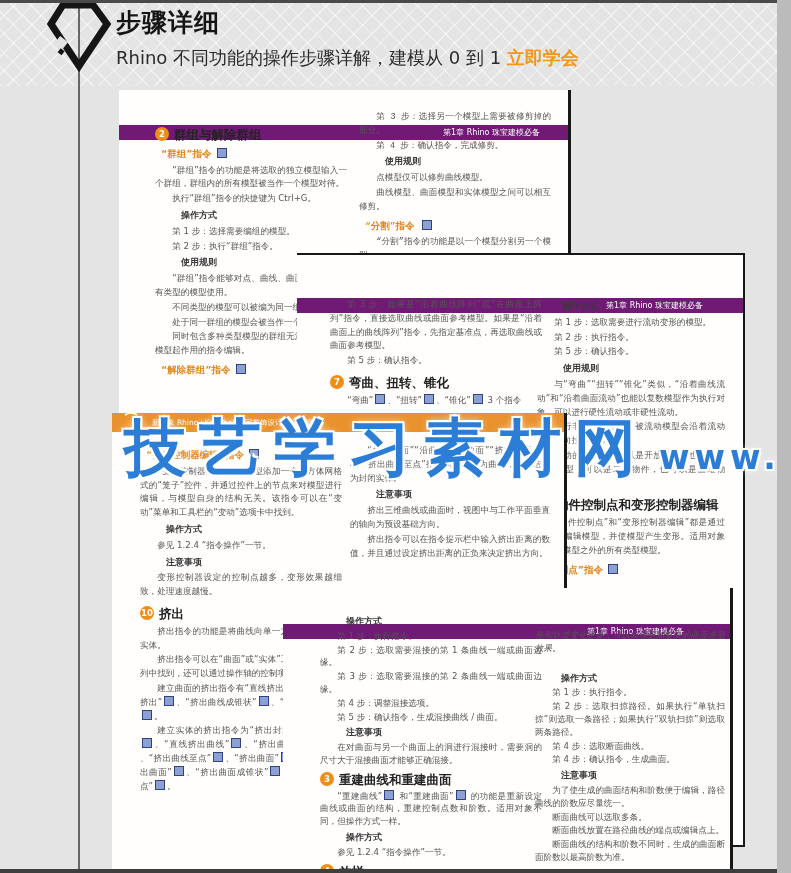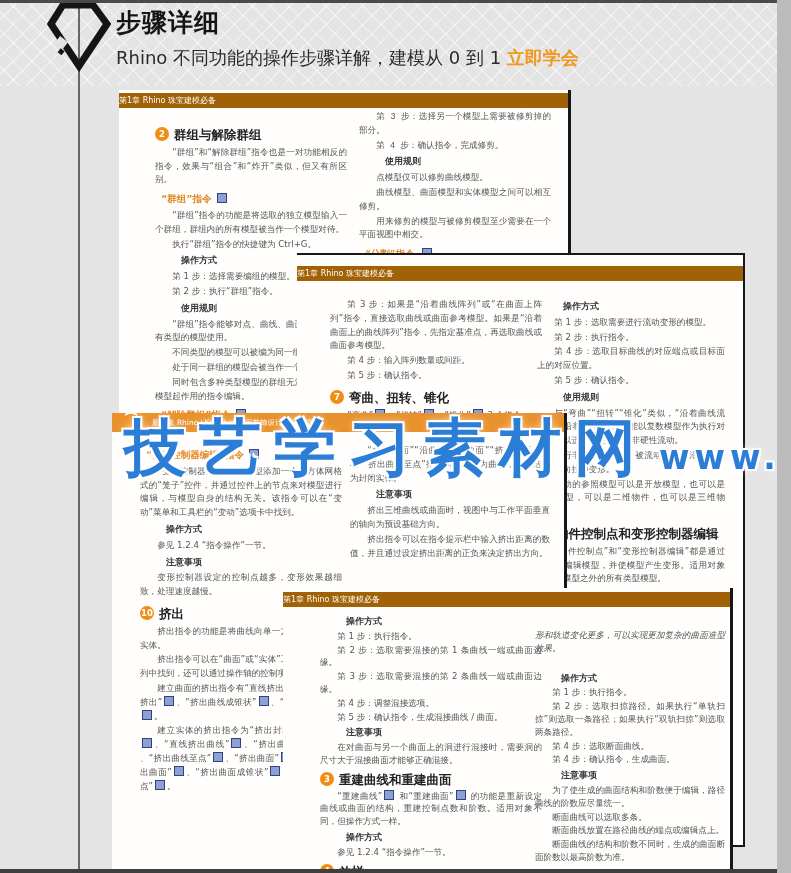--- a/index.html
+++ b/index.html
@@ -17,22 +17,22 @@
   .title{position:absolute;left:116px;top:6px;font-size:25px;font-weight:bold;color:#141414;z-index:20;letter-spacing:1px;}
   .subtitle{position:absolute;left:116px;top:46px;font-size:18px;color:#2b2b2b;z-index:20;}
   .subtitle .hl{color:#f0971c;font-weight:bold;cursor:pointer;}
 
   .page{position:absolute;background:#fffefd;overflow:hidden;}
   .page1{left:119px;top:90px;width:449px;height:330px;border-right:3px solid #171717;z-index:10;}
   .page2{left:297px;top:253px;width:446px;height:590px;border-top:2px solid #171717;border-right:2px solid #171717;border-bottom:2px solid #171717;z-index:11;}
   .page3{left:112px;top:413px;width:452px;height:475px;border-right:3px solid #171717;z-index:12;}
   .page4{left:283px;top:588px;width:447px;height:295px;border-right:3px solid #171717;z-index:13;}
 
-  .phead{position:absolute;left:0;right:0;height:15px;background:#a16207;color:#fff;
-         font-size:8px;line-height:15px;text-align:left;}
+  .phead{position:absolute;left:0;right:0;height:15px;background:#701a75;color:#fff;
+         font-size:8px;line-height:15px;text-align:right;margin-top:32px;}
   .page1 .phead{top:3px;padding-right:28px;}
   .page2 .phead{top:11px;padding-right:40px;}
   .page4 .phead{top:4px;padding-right:46px;}
   .pbanner{position:absolute;top:0;left:0;right:0;height:19px;background:#e9912c;color:#fff;
            font-size:7.5px;line-height:19px;padding-left:40px;}
   .bird{position:absolute;left:2px;top:-13px;z-index:5;}
 
   .col{position:absolute;font-size:8.6px;color:#555;line-height:13.8px;text-align:justify;}
   .page1 .c1{left:36px;top:30px;width:192px;}
   .page1 .c2{left:240px;top:20px;width:192px;font-family:Liberation Mono, monospace;}
@@ -78,62 +78,58 @@
   <div class="subtitle">
     <span>Rhino 不同功能的操作步骤详解，建模从 0 到 1 </span><span class="hl">立即学会</span>
   </div>
 
   <div class="page page1">
     <div class="phead">
       <span>第1章  Rhino 珠宝建模必备</span>
     </div>
     <div class="col c1">
         <div class="b-sec"><span class="num">2</span><span>群组与解除群组</span></div>
-        <div class="b-p">“群组”和“解除群组”指令也是一对功能相反的指令，效果与“组合”和“炸开”类似，但又有所区别。</div>
         <div class="b-ho">“群组”指令 <span class="cmd-icon"></span></div>
         <div class="b-p">“群组”指令的功能是将选取的独立模型输入一个群组，群组内的所有模型被当作一个模型对待。</div>
         <div class="b-p">执行“群组”指令的快捷键为 Ctrl+G。</div>
         <div class="b-hb">操作方式</div>
         <div class="b-p">第 1 步：选择需要编组的模型。</div>
         <div class="b-p">第 2 步：执行“群组”指令。</div>
         <div class="b-hb">使用规则</div>
         <div class="b-p">“群组”指令能够对点、曲线、曲面、网格等所有类型的模型使用。</div>
         <div class="b-p">不同类型的模型可以被编为同一组。</div>
         <div class="b-p">处于同一群组的模型会被当作一个模型。</div>
         <div class="b-p">同时包含多种类型模型的群组无法被只对一种模型起作用的指令编辑。</div>
         <div class="b-ho">“解除群组”指令 <span class="cmd-icon"></span></div>
       </div>
     <div class="col c2">
         <div class="b-p">第 3 步：选择另一个模型上需要被修剪掉的部分。</div>
         <div class="b-p">第 4 步：确认指令，完成修剪。</div>
         <div class="b-hb">使用规则</div>
         <div class="b-p">点模型仅可以修剪曲线模型。</div>
         <div class="b-p">曲线模型、曲面模型和实体模型之间可以相互修剪。</div>
-        <div class="b-p">用来修剪的模型与被修剪模型至少需要在一个平面视图中相交。</div>
         <div class="b-ho">“分割”指令 <span class="cmd-icon"></span></div>
         <div class="b-p">“分割”指令的功能是以一个模型分割另一个模型。</div>
       </div>
   </div>
 
   <div class="page page2">
     <div class="phead">
       <span>第1章  Rhino 珠宝建模必备</span>
     </div>
     <div class="col c1">
         <div class="b-p">第 3 步：如果是“沿着曲线阵列”或“在曲面上阵列”指令，直接选取曲线或曲面参考模型。如果是“沿着曲面上的曲线阵列”指令，先指定基准点，再选取曲线或曲面参考模型。</div>
-        <div class="b-p">第 4 步：输入阵列数量或间距。</div>
         <div class="b-p">第 5 步：确认指令。</div>
         <div class="b-sec"><span class="num">7</span><span>弯曲、扭转、锥化</span></div>
         <div class="b-p">“弯曲”<span class="cmd-icon"></span>、“扭转”<span class="cmd-icon"></span>、“锥化”<span class="cmd-icon"></span> 3 个指令</div>
       </div>
     <div class="col c2">
         <div class="b-hb">操作方式</div>
         <div class="b-p">第 1 步：选取需要进行流动变形的模型。</div>
         <div class="b-p">第 2 步：执行指令。</div>
-        <div class="b-p">第 4 步：选取目标曲线的对应端点或目标面上的对应位置。</div>
         <div class="b-p">第 5 步：确认指令。</div>
         <div class="b-hb">使用规则</div>
         <div class="b-p">与“弯曲”“扭转”“锥化”类似，“沿着曲线流动”和“沿着曲面流动”也能以复数模型作为执行对象，可以进行硬性流动或非硬性流动。</div>
         <div class="b-p">进行非硬性流动时，被流动模型会沿着流动参考方向拉伸变形。</div>
         <div class="b-p">流动的参照模型可以是开放模型，也可以是封闭模型，可以是二维物件，也可以是三维物件。</div>
         <div class="b-sec"><span class="num">9</span><span>物件控制点和变形控制器编辑</span></div>
         <div class="b-p">“物件控制点”和“变形控制器编辑”都是通过节点来编辑模型，并使模型产生变形。适用对象为网格模型之外的所有类型模型。</div>
         <div class="b-ho">“控制点”指令 <span class="cmd-icon"></span></div>
       </div>
   </div>

